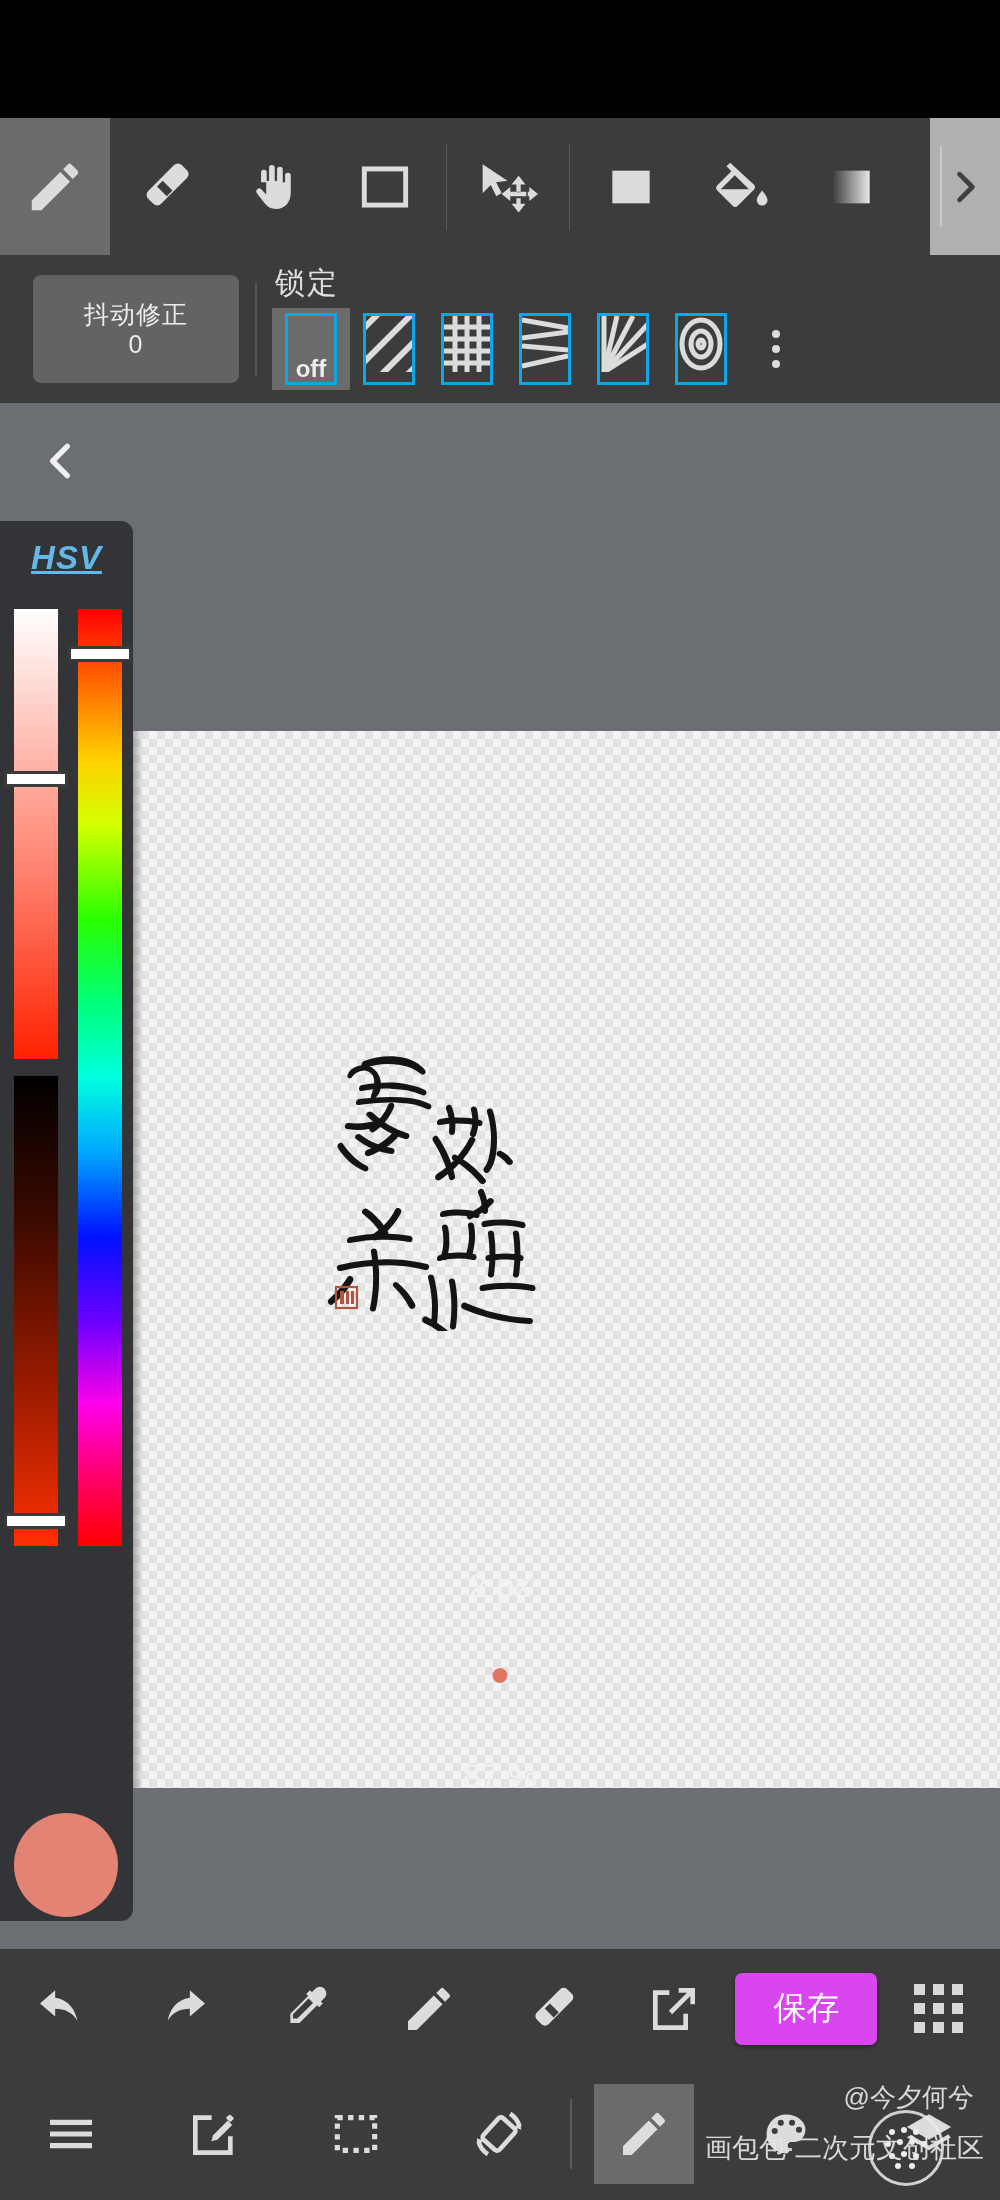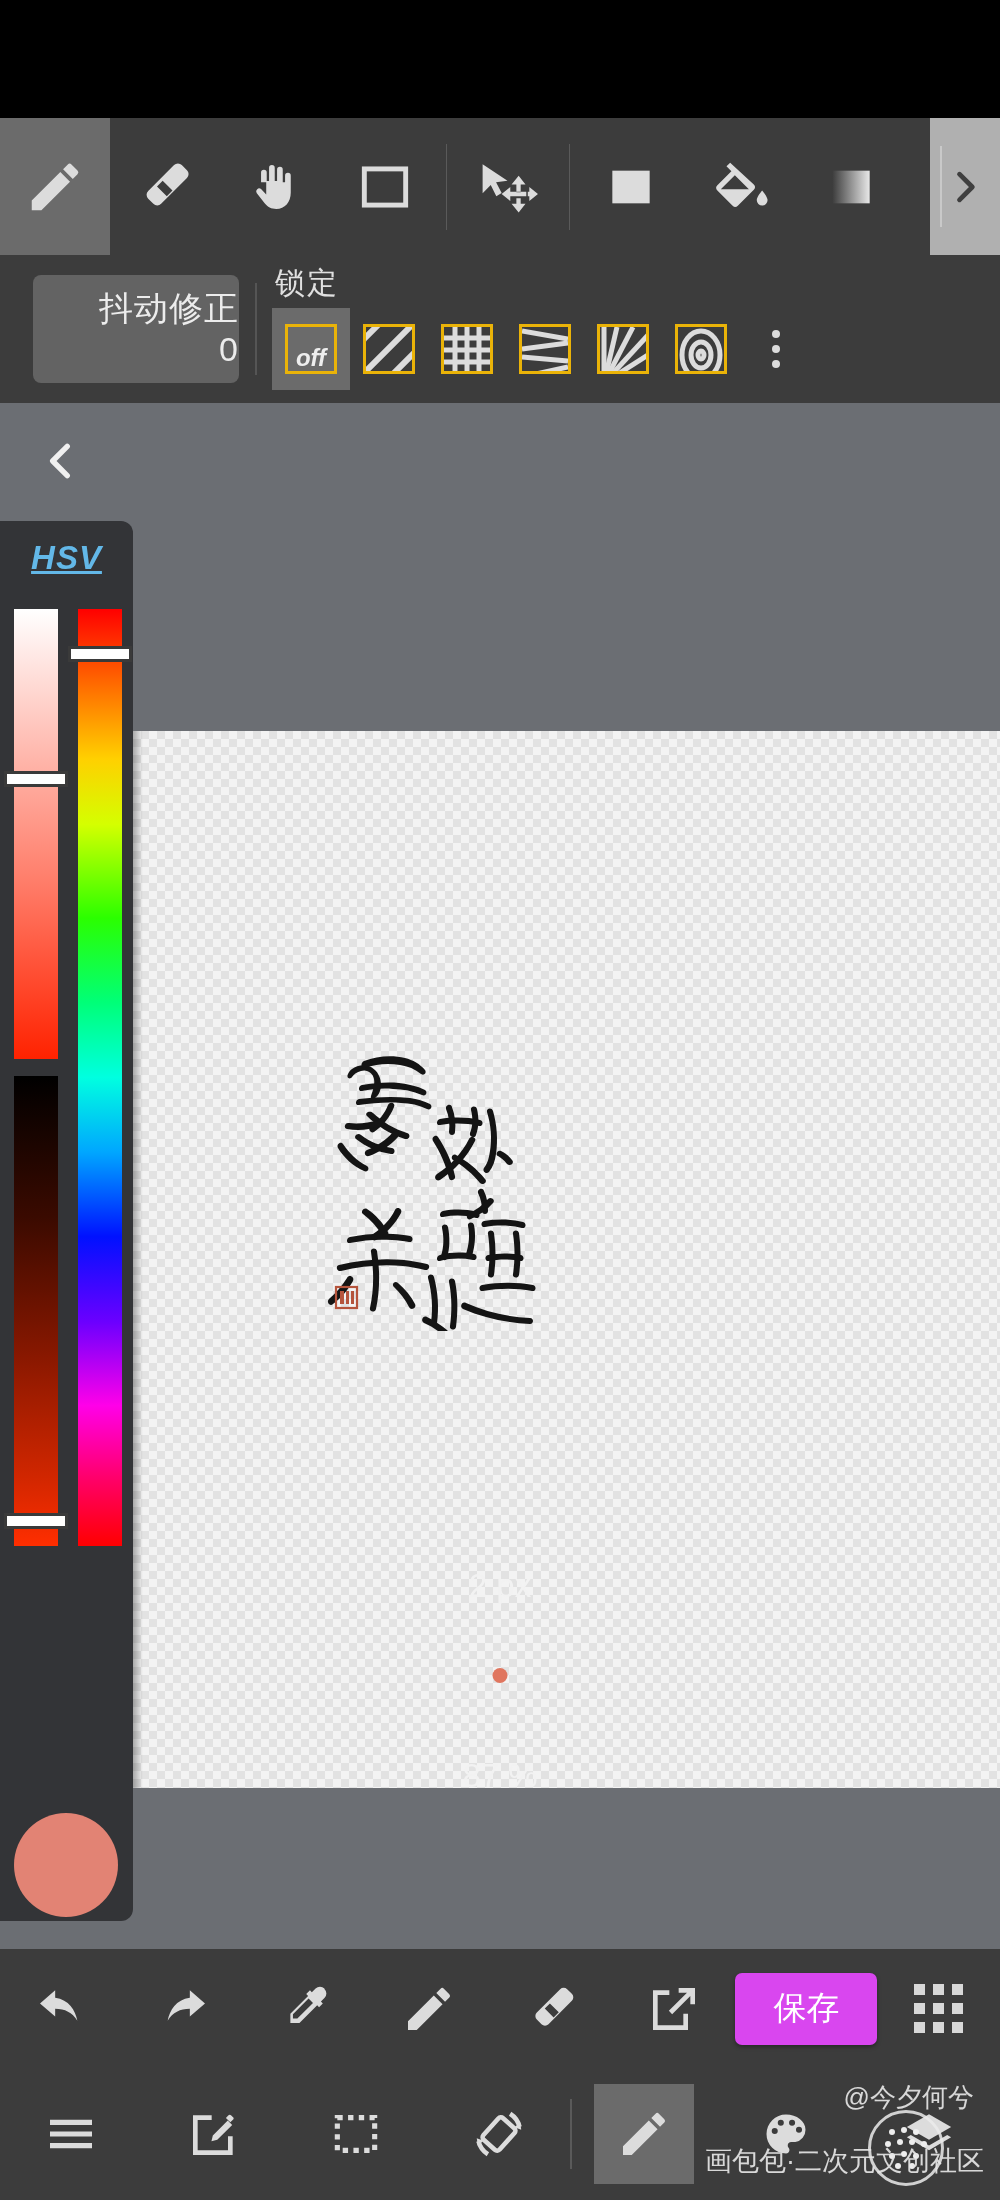--- a/index.html
+++ b/index.html
@@ -33,29 +33,29 @@
   .nextbtn .vline{ position:absolute; left:10px; top:28px; bottom:28px; width:2px; background:#c9c9c9;}
 
   
   .optrow{
     position:absolute; left:0; top:255px; width:1000px; height:148px;
     background:#3c3c3c;
   }
   .stab{
     position:absolute; left:33px; top:20px; width:206px; height:108px;
     background:#636363; border-radius:8px; color:#ececec;
-    display:flex; flex-direction:column; align-items:flex-end; justify-content:center;
-    font-size:34px; line-height:1.22; letter-spacing:1px;
+    display:flex; flex-direction:column; align-items:center; justify-content:center;
+    font-size:25px; line-height:1.22; letter-spacing:1px;
   }
   .optsep{ position:absolute; left:255px; top:28px; width:2px; height:92px; background:#555; }
   .locklabel{ position:absolute; left:275px; top:8px; font-size:30px; color:#e0e0e0; letter-spacing:2px;}
   .lockrow{ position:absolute; left:272px; top:53px; display:flex; align-items:center; gap:0px;}
   .lk{ width:78px; height:82px; display:flex; align-items:center; justify-content:center;}
   .lk.sel{ background:#6b6b6b; }
-  .lkbox{ width:52px; height:50px; border:3px solid #eab308; position:relative; overflow:hidden;font-style:italic;}
+  .lkbox{ width:52px; height:72px; border:3px solid #0ea5e9; position:relative; overflow:hidden;}
   .offtxt{ position:absolute; left:0; right:0; bottom:1px; text-align:center; font-size:24px;
            font-weight:bold; color:#eee; line-height:1;}
   .dots3{ width:52px; display:flex; flex-direction:column; align-items:center; gap:7px; margin-left:10px;}
   .dots3 i{ width:8px; height:8px; border-radius:50%; background:#dcdcdc; display:block;}
 
   
   .backstrip{ position:absolute; left:0; top:403px; width:1000px; height:120px; background:#6b6e73;}
 
   
   .colorpanel{
@@ -111,21 +111,21 @@
   .navbar{ position:absolute; left:0; top:2068px; width:1000px; height:132px;
            background:#3c3c3c; display:flex; align-items:center;}
   .nav{ flex:1; display:flex; align-items:center; justify-content:center; height:100%;}
   .nav.sel .navinner{ background:#6b6b6b; }
   .navinner{ width:100px; height:100px; display:flex; align-items:center; justify-content:center;}
   .navsep{ width:2px; height:70px; background:#5a5a5a;}
 
   .wm{ position:absolute; right:10px; top:2078px; width:300px; height:120px;
        pointer-events:none; color:#e6e6e6;}
   .wm .wm1{ position:absolute; right:16px; top:2px; font-size:26px; opacity:.92;}
-  .wm .wm2{ position:absolute; right:6px; top:65px; font-size:27px; opacity:.92; white-space:nowrap;}
+  .wm .wm2{ position:absolute; right:6px; top:52px; font-size:27px; opacity:.92; white-space:nowrap;}
   .wmlogo{ position:absolute; right:46px; top:32px; width:76px; height:76px;
            border-radius:50%; border:3px solid rgba(235,235,235,.85);}
   .wmlogo .d{ position:absolute; width:6px; height:6px; border-radius:50%; background:#eee;}
 
   svg{ display:block; }
 </style>
 </head>
 <body>
 
 <div id="app">

